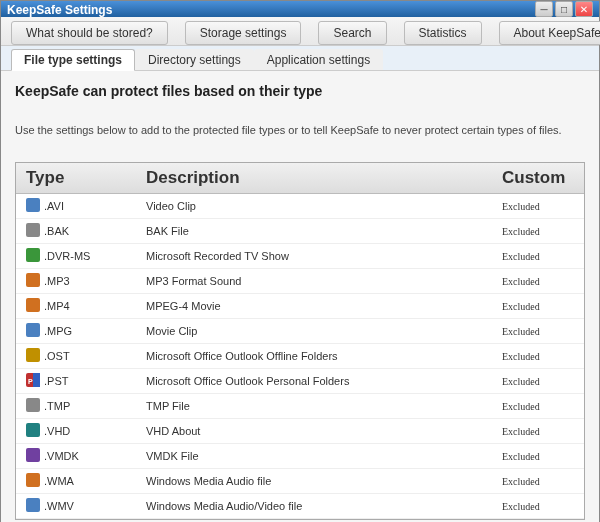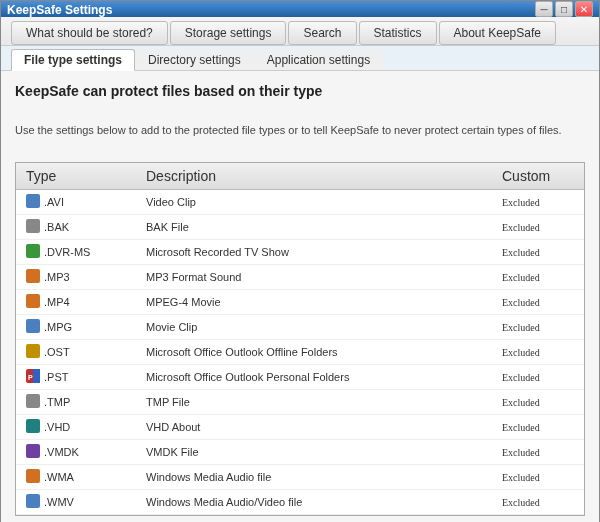--- a/index.html
+++ b/index.html
@@ -58,21 +58,21 @@
       position: relative;
       overflow: hidden;
     }
 
     .nav-bar {
       background: linear-gradient(to bottom, #f5f5f5, #e8e8e8);
       border-bottom: 1px solid #ccc;
       display: flex;
       align-items: center;
       padding: 4px 10px 0;
-      gap: 2px;
+      gap: 17px;
       height: 34px;
     }
     .nav-btn {
       padding: 4px 14px;
       background: linear-gradient(to bottom, #f8f8f8, #e0e0e0);
       border: 1px solid #bbb;
       border-radius: 3px;
       cursor: pointer;
       font-size: 12px;
       color: #333;
@@ -131,22 +131,22 @@
       overflow-y: auto;
     }
     .table-header {
       display: grid;
       grid-template-columns: 120px 1fr 80px;
       background: linear-gradient(to bottom, #f0f0f0, #ddd);
       border-bottom: 1px solid #bbb;
       padding: 3px 6px;
     }
     .table-header-cell {
-      font-size: 14px;
-      font-weight: normal;
+      font-size: 17px;
+      font-weight: bold;
       color: #333;
       padding: 2px 4px;
     }
     .table-row {
       display: grid;
       grid-template-columns: 120px 1fr 80px;
       border-bottom: 1px solid #eee;
       padding: 2px 6px;
       align-items: center;
     }

